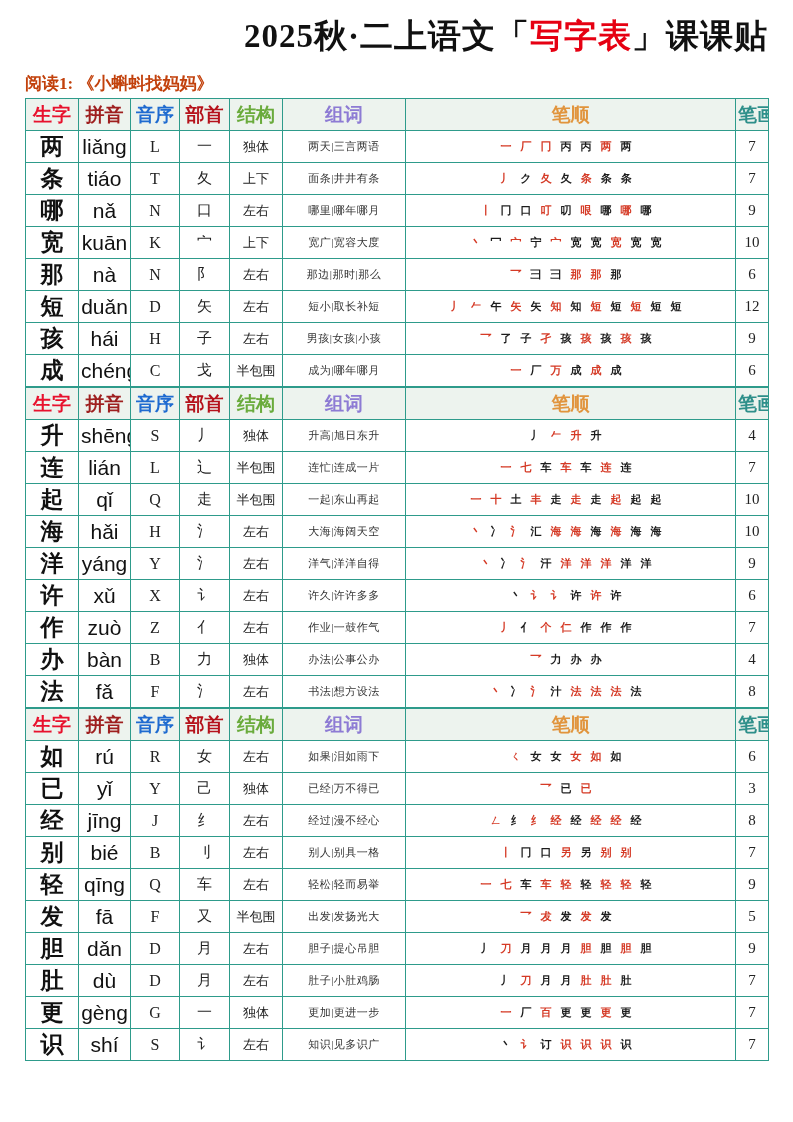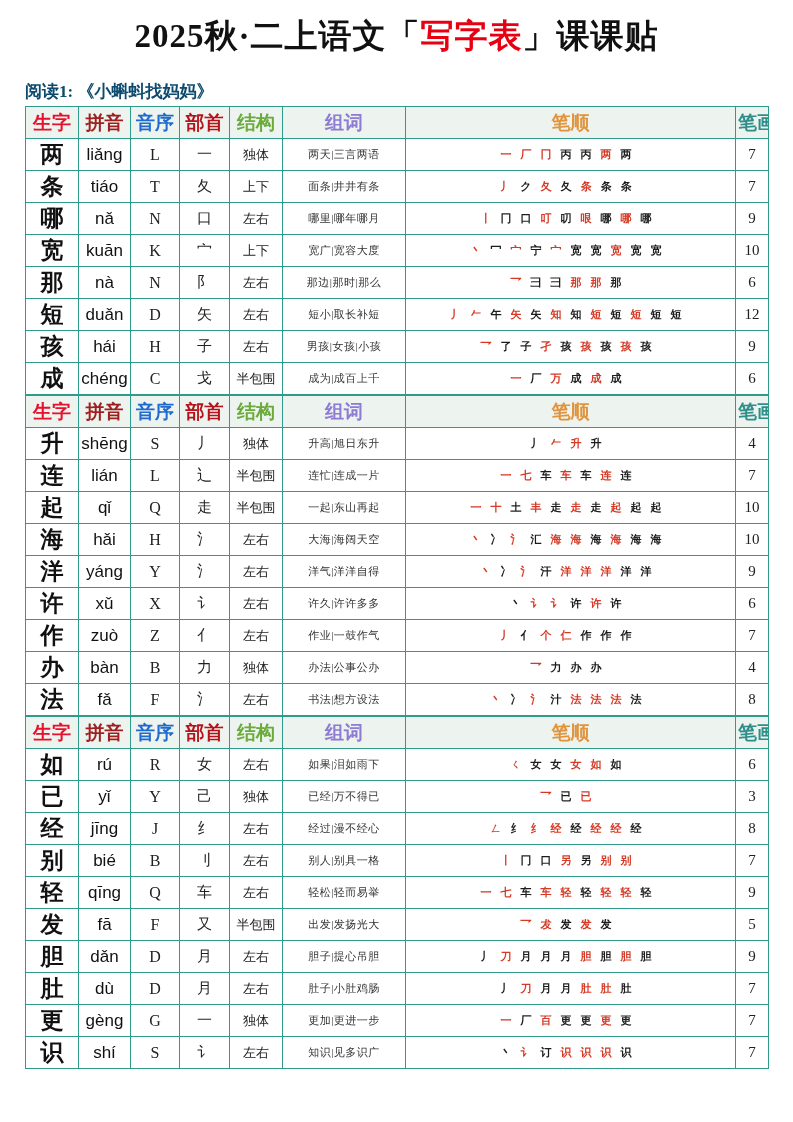--- a/index.html
+++ b/index.html
@@ -1,34 +1,34 @@
 <!DOCTYPE html>
 <html><head>
 <meta charset="utf-8">
 <style>
   html,body{margin:0;padding:0;background:#ffffff;}
   body{width:793px;height:1122px;font-family:"Liberation Sans",sans-serif;overflow:hidden;}
   .page{padding:6px 25px 0 25px;}
   .title{
-    text-align:center;
+    text-align:right;
     font-family:"Liberation Serif",serif;
     font-weight:bold;
     font-size:33px;
     margin:8px 0 10px 0;
     letter-spacing:1px;
     color:#111;
     white-space:nowrap;
   }
   .title .hl{color:#e60012;}
   .section-label{
     font-family:"Liberation Serif",serif;
     font-weight:bold;
     font-size:17px;
-    color:#0c4a6e;
-    margin:21px 0 3px 0;
+    color:#c2410c;
+    margin:13px 0 3px 0;
   }
   table.char-table{
     border-collapse:collapse;
     table-layout:fixed;
     width:743px;
     background:#fff;
   }
   .char-table th,.char-table td{
     border:1.6px solid #2e9b8b;
     text-align:center;
@@ -38,21 +38,21 @@
   }
   .char-table thead th{
     background:#edf3ee;
     font-family:Liberation Mono, monospace;
     font-weight:bold;
     font-size:19px;
     height:31px;
   }
   .char-table td{height:29px;background:#fff;}
   .char-cell{font-size:23px;font-weight:bold;font-family:"Liberation Serif",serif;color:#111;}
-  .pinyin-cell{font-size:17px;color:#111;font-family:"Liberation Sans",sans-serif;}
+  .pinyin-cell{font-size:21px;color:#111;font-family:"Liberation Sans",sans-serif;}
   .initial-cell{font-size:16px;font-family:"Liberation Serif",serif;color:#222;}
   .radical-cell{font-size:15px;font-family:"Liberation Serif",serif;color:#222;}
   .structure-cell{font-size:13px;font-family:"Liberation Serif",serif;color:#222;}
   .words-cell{font-size:11px;font-family:"Liberation Serif",serif;color:#333;letter-spacing:0.5px;}
   .strokes-cell{text-align:left;padding-left:7px;font-size:11px;font-family:"Liberation Serif",serif;font-weight:bold;}
   .strokes-cell span{margin-right:9px;}
   .count-cell{font-size:15px;font-family:"Liberation Serif",serif;color:#222;}
   .stroke-r{color:#d53a26;}
   .stroke-k{color:#1c1c1c;}
 </style>
@@ -157,21 +157,21 @@
               <td class="words-cell">男孩|女孩|小孩</td>
               <td class="strokes-cell"><span class="stroke-r">乛</span><span class="stroke-k">了</span><span class="stroke-k">子</span><span class="stroke-r">孑</span><span class="stroke-k">孩</span><span class="stroke-r">孩</span><span class="stroke-k">孩</span><span class="stroke-r">孩</span><span class="stroke-k">孩</span></td>
               <td class="count-cell">9</td>
             </tr>
             <tr>
               <td class="char-cell">成</td>
               <td class="pinyin-cell">chéng</td>
               <td class="initial-cell">C</td>
               <td class="radical-cell">戈</td>
               <td class="structure-cell">半包围</td>
-              <td class="words-cell">成为|成百上千</td>
+              <td class="words-cell">成为|哪年哪月</td>
               <td class="strokes-cell"><span class="stroke-r">一</span><span class="stroke-k">厂</span><span class="stroke-r">万</span><span class="stroke-k">成</span><span class="stroke-r">成</span><span class="stroke-k">成</span></td>
               <td class="count-cell">6</td>
             </tr>
           </tbody>
     </table>
   </section>
 
   <section>
     <table class="char-table">
       <colgroup>

